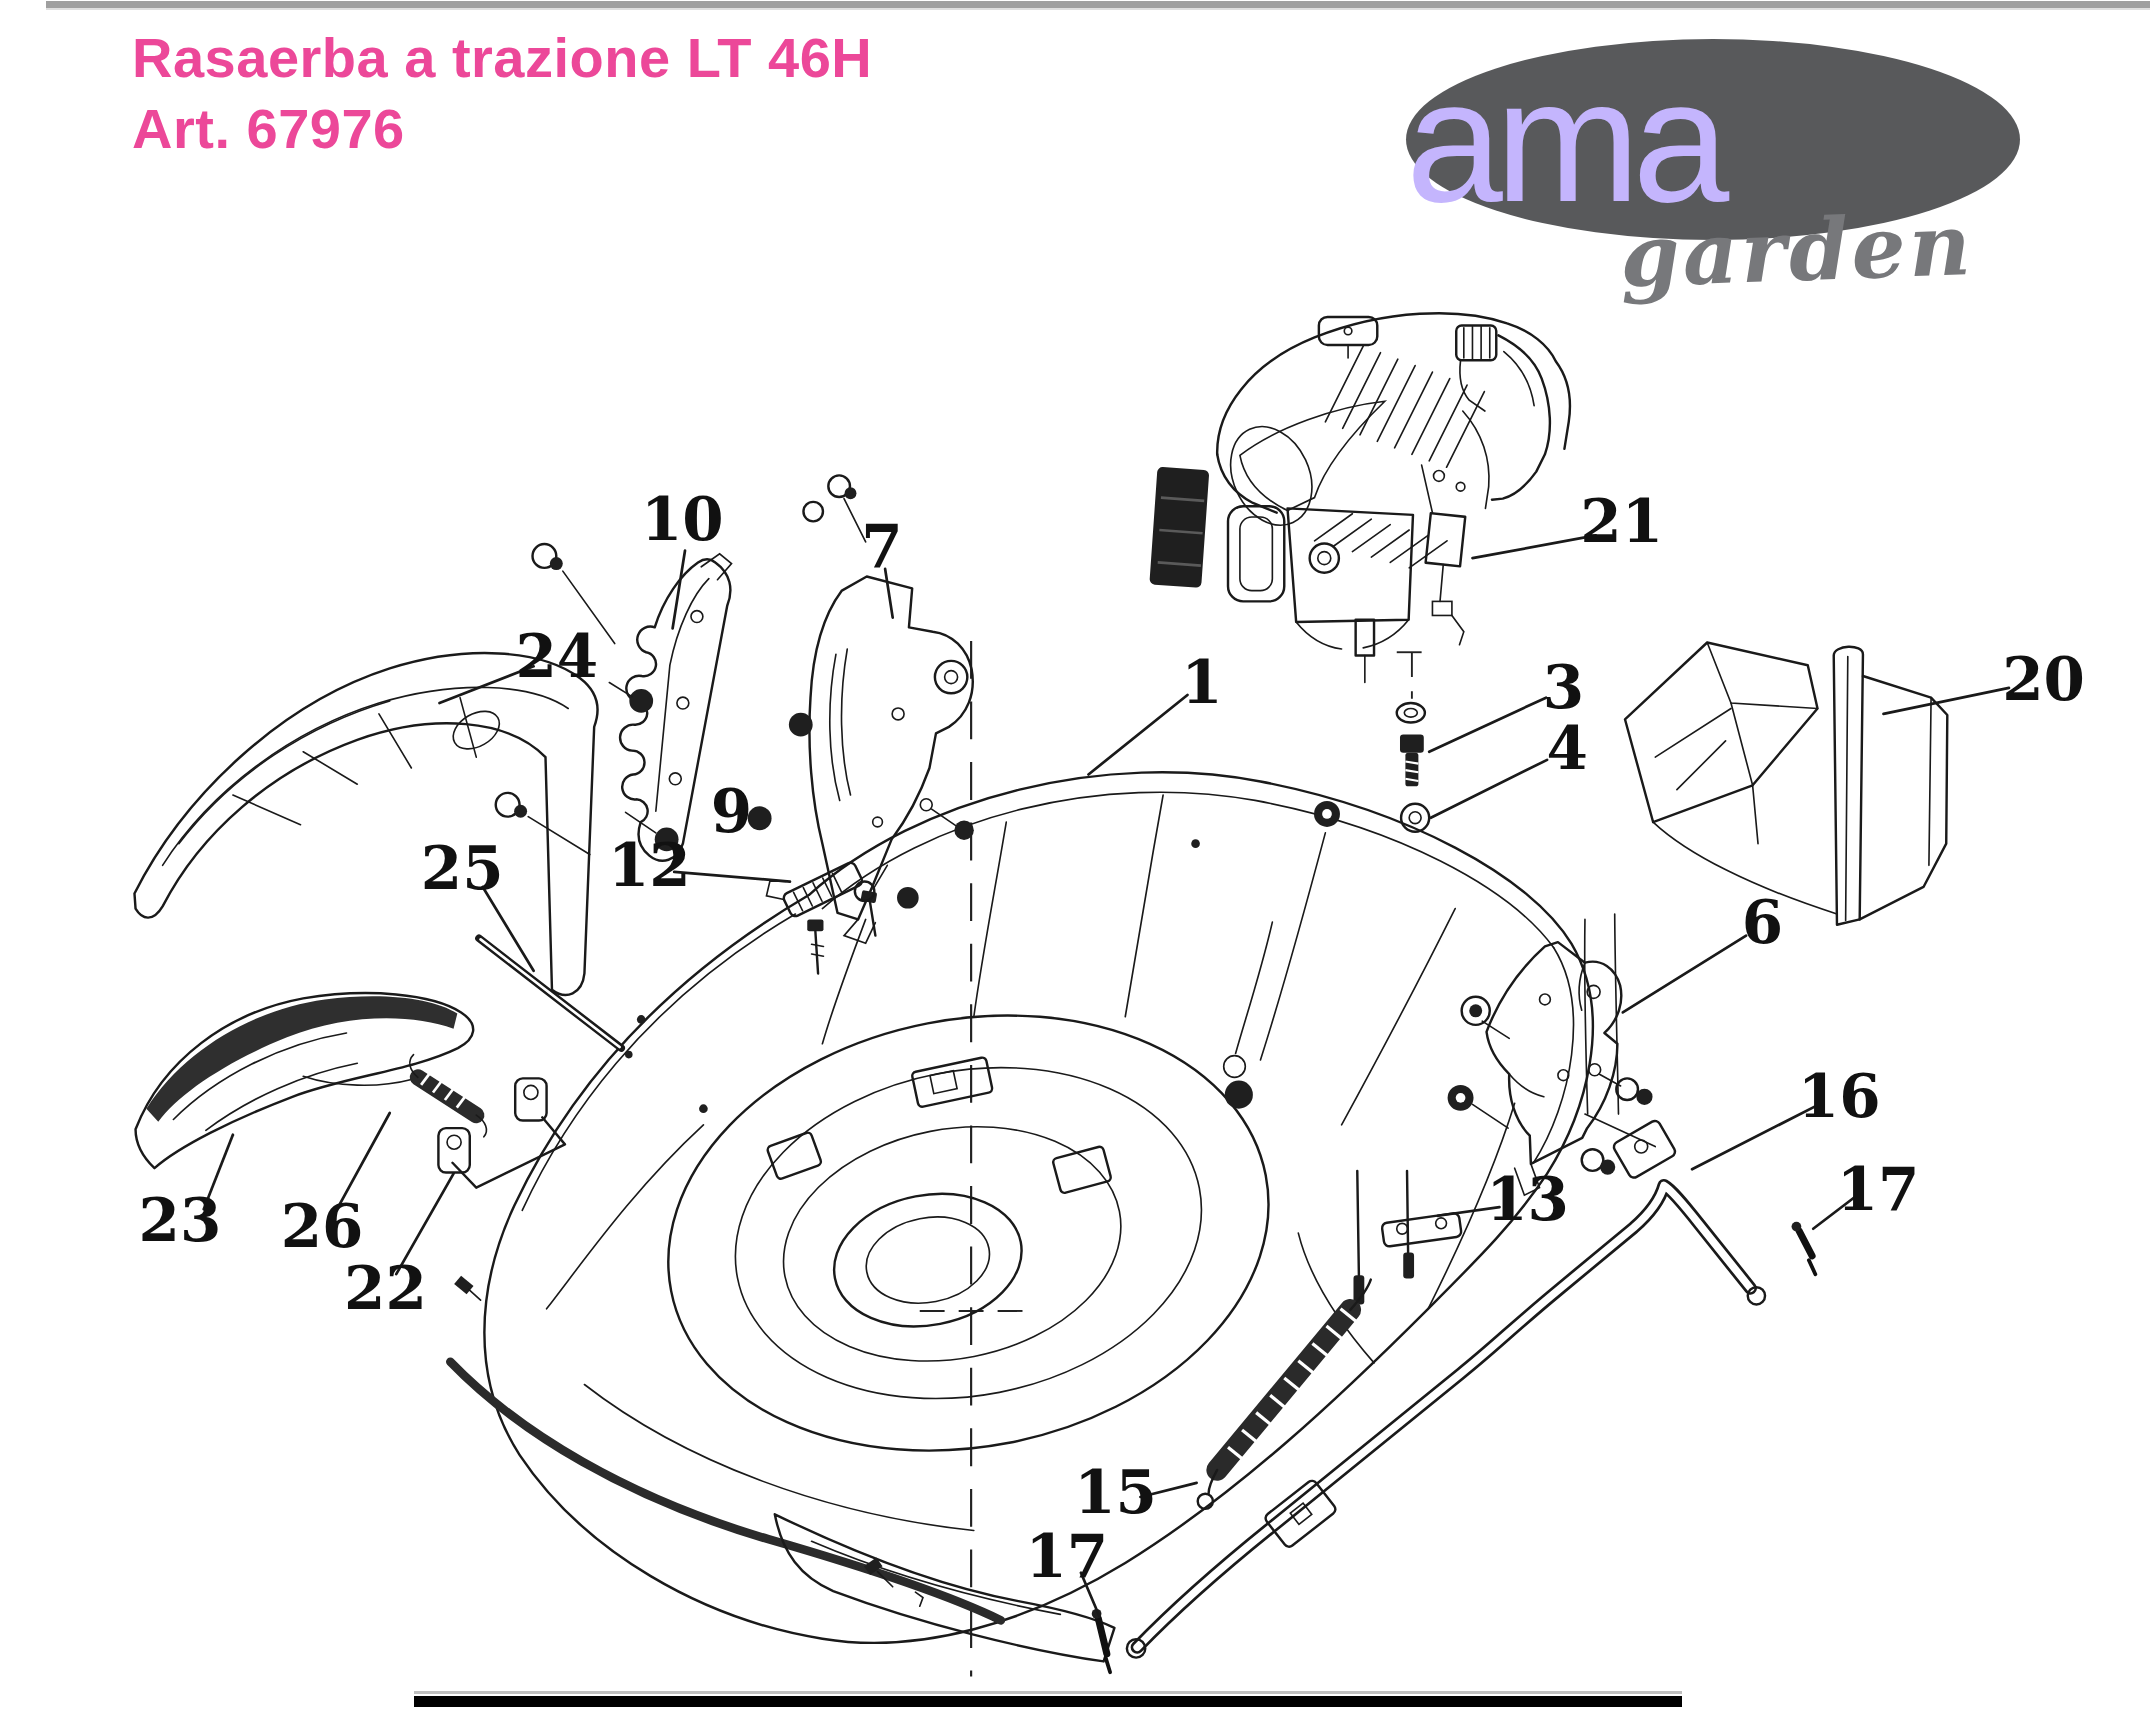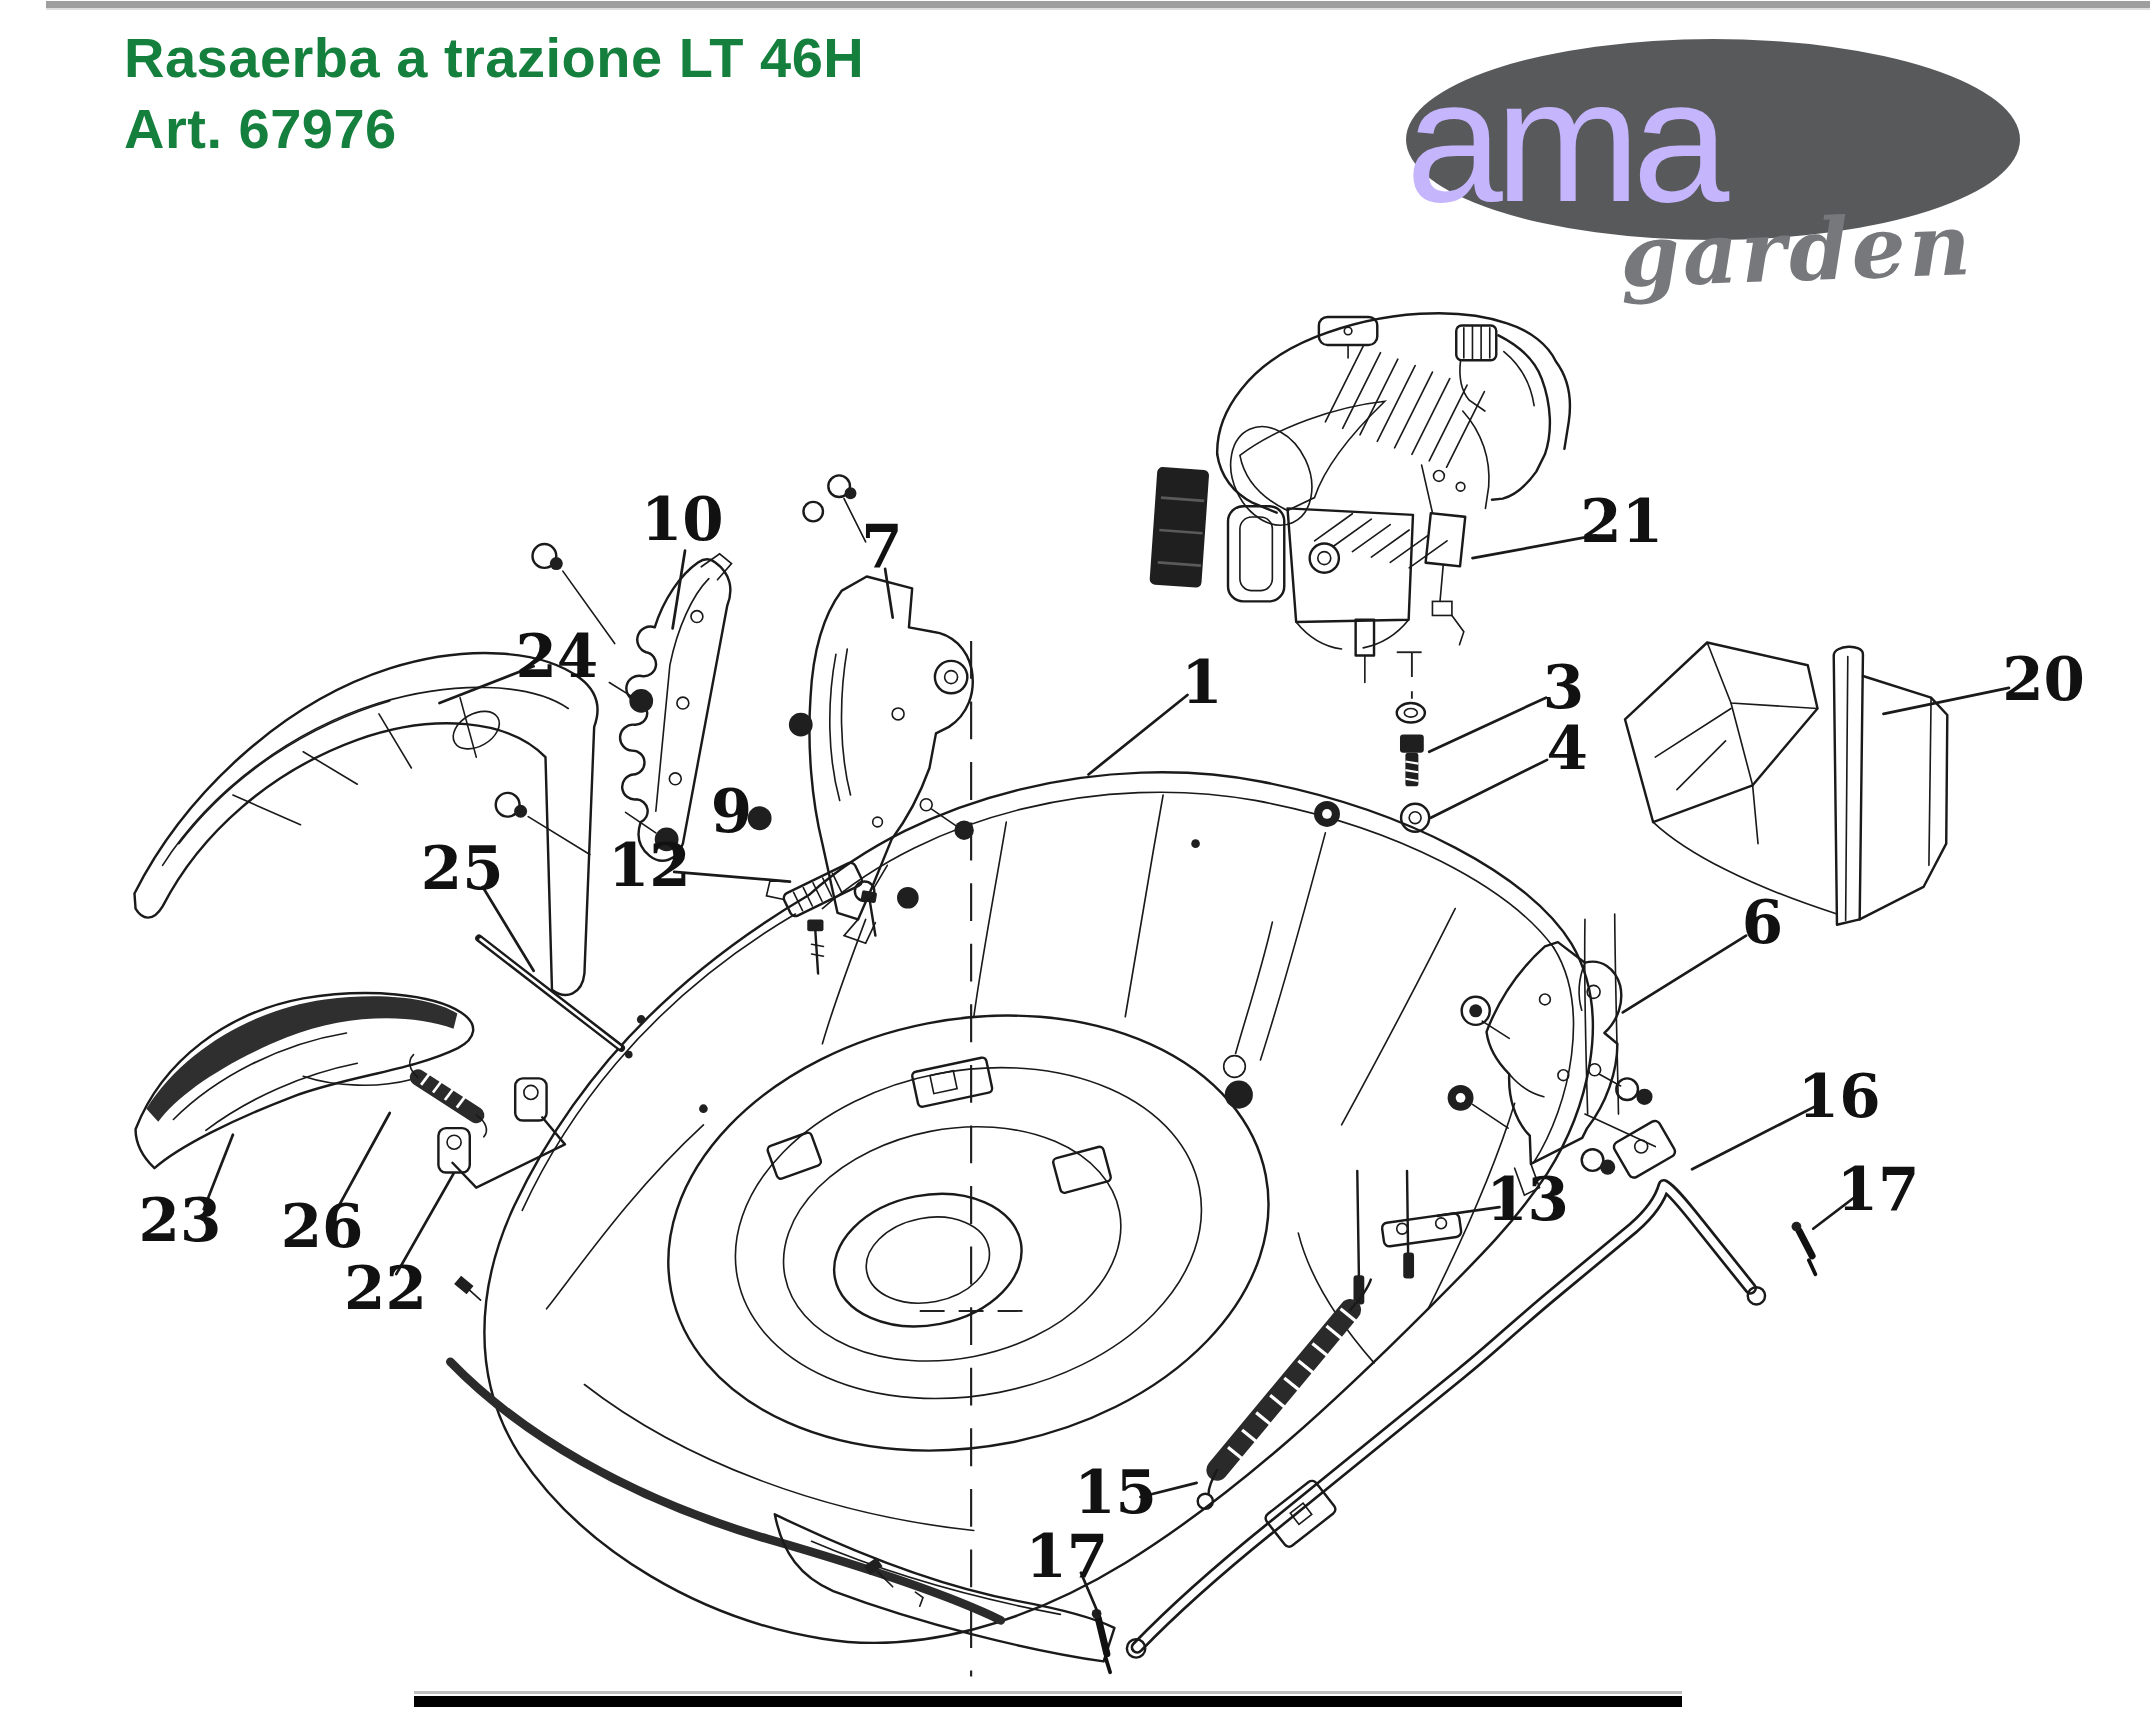--- a/index.html
+++ b/index.html
@@ -1,19 +1,19 @@
 <!DOCTYPE html>
 <html style="font-size:8.7px"><head>
 <meta charset="utf-8">
 <style>
   html,body{margin:0;padding:0;background:#ffffff;}
   body{width:2151px;height:1709px;position:relative;font-family:"Liberation Sans",sans-serif;overflow:hidden;}
   .topbar{position:absolute;left:46px;top:1.1px;width:2105px;height:6.5px;background:#9f9f9f;}
   .topbar-shadow{position:absolute;left:46px;top:7.6px;width:2105px;height:2.2px;background:#dedede;}
-  .title{position:absolute;left:124px;top:21.6px;font-weight:700;font-size:56px;line-height:1.28;color:#15803d;letter-spacing:0.5px;}
+  .title{position:absolute;left:132px;top:21.6px;font-weight:700;font-size:56px;line-height:1.28;color:#ec4899;letter-spacing:0.5px;}
   .logo{position:absolute;left:1406px;top:39px;width:614px;height:201px;background:#58595b;border-radius:50%;}
   .logo .brand{position:absolute;left:0;right:60px;top:15px;font-weight:400;font-size:174px;line-height:1;color:#c4b5fd;letter-spacing:-7.6px;font-family:"Liberation Sans",sans-serif;}
   .logo .tagline{position:absolute;left:214px;top:160px;width:422px;font-style:italic;font-weight:700;font-size:85px;color:#77787b;font-family:"DejaVu Serif",serif;transform:rotate(-2deg);letter-spacing:3.2px;}
   svg{position:absolute;left:0;top:0;}
   .callout{font-family:"DejaVu Serif",serif;font-weight:700;font-size:110px;fill:#111111;}
   .ln{stroke:#1a1a1a;stroke-width:4.5;fill:none;stroke-linecap:round;stroke-linejoin:round;}
   .ln2{stroke:#1a1a1a;stroke-width:3;fill:none;stroke-linecap:round;}
   .leader{stroke:#1a1a1a;stroke-width:5;fill:none;stroke-linecap:round;}
   .dark{fill:#1f1f1f;stroke:none;}
   .thick{stroke:#2b2b2b;stroke-width:16;fill:none;stroke-linecap:round;}

